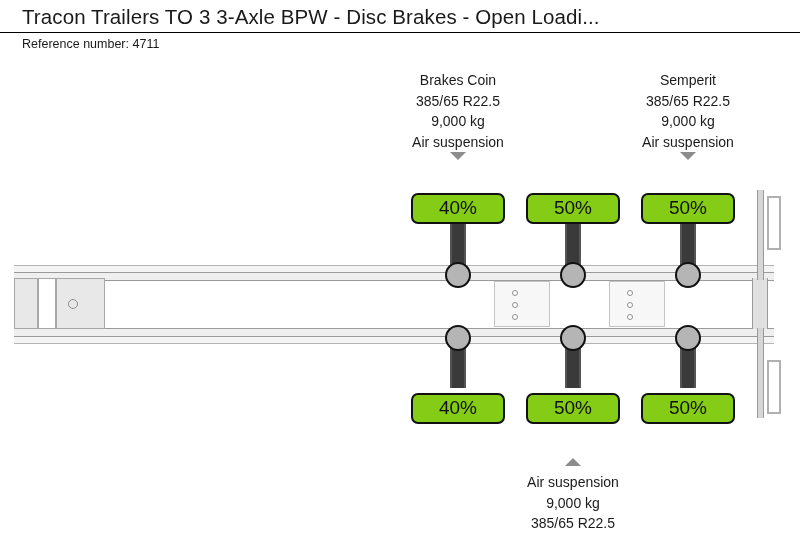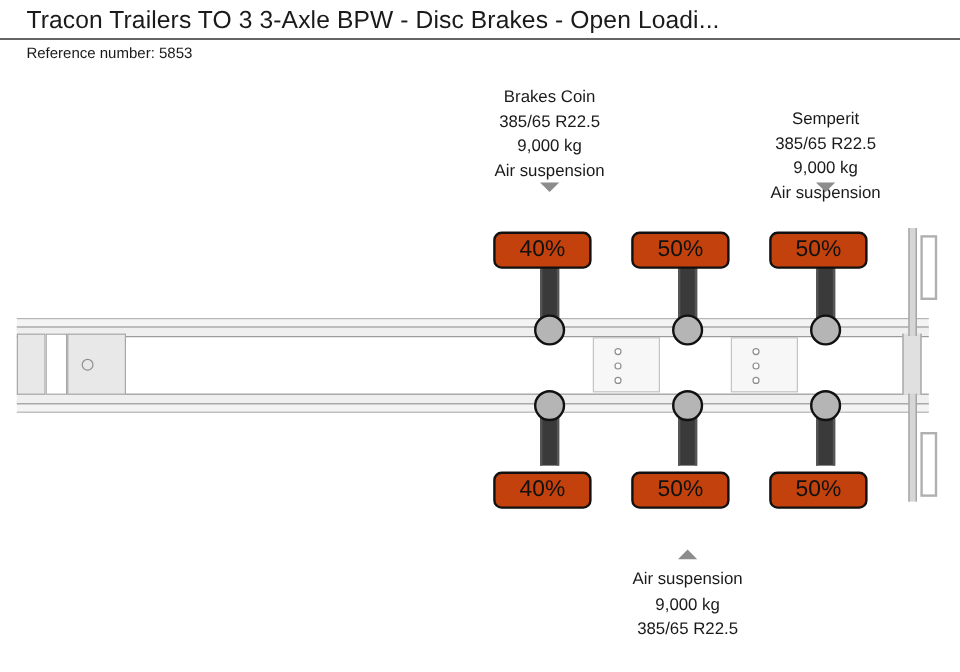--- a/index.html
+++ b/index.html
@@ -72,26 +72,26 @@
     height: 0;
     border-left: 8px solid transparent;
     border-right: 8px solid transparent;
   }
   .tri.down { border-top: 8px solid #8c8c8c; }
   .tri.up   { border-bottom: 8px solid #8c8c8c; }
 
   
   .pct-badge {
     position: absolute;
-    width: 82px;
+    width: 94px;
     height: 31px;
     box-sizing: border-box;
     border: 2.5px solid #111111;
     border-radius: 7px;
-    background: #c2410c;
+    background: #84cc16;
     color: #111111;
     font-size: 19px;
     line-height: 26px;
     text-align: center;
     z-index: 6;
   }
 
   
   .rail {
     position: absolute;
@@ -195,31 +195,31 @@
     z-index: 2;
   }
 </style>
 </head>
 <body>
 
 <div id="page">
 
   <div id="header-title">Tracon Trailers TO 3 3-Axle BPW - Disc Brakes - Open Loadi...</div>
   <div id="header-rule"></div>
-  <div id="reference-line">Reference number: 5853</div>
+  <div id="reference-line">Reference number: 4711</div>
 
   <div class="axle-label" style="left:358px; top:70px; width:200px;">
     <span class="line">Brakes Coin</span>
     <span class="line">385/65 R22.5</span>
     <span class="line">9,000 kg</span>
     <span class="line">Air suspension</span>
   </div>
   <div class="tri down" style="left:450px; top:152px;"></div>
 
-  <div class="axle-label" style="left:588px; top:88px; width:200px;">
+  <div class="axle-label" style="left:588px; top:70px; width:200px;">
     <span class="line">Semperit</span>
     <span class="line">385/65 R22.5</span>
     <span class="line">9,000 kg</span>
     <span class="line">Air suspension</span>
   </div>
   <div class="tri down" style="left:680px; top:152px;"></div>
 
   <div class="pct-badge" style="left:411px; top:193px;">40%</div>
   <div class="pct-badge" style="left:526px; top:193px;">50%</div>
   <div class="pct-badge" style="left:641px; top:193px;">50%</div>

